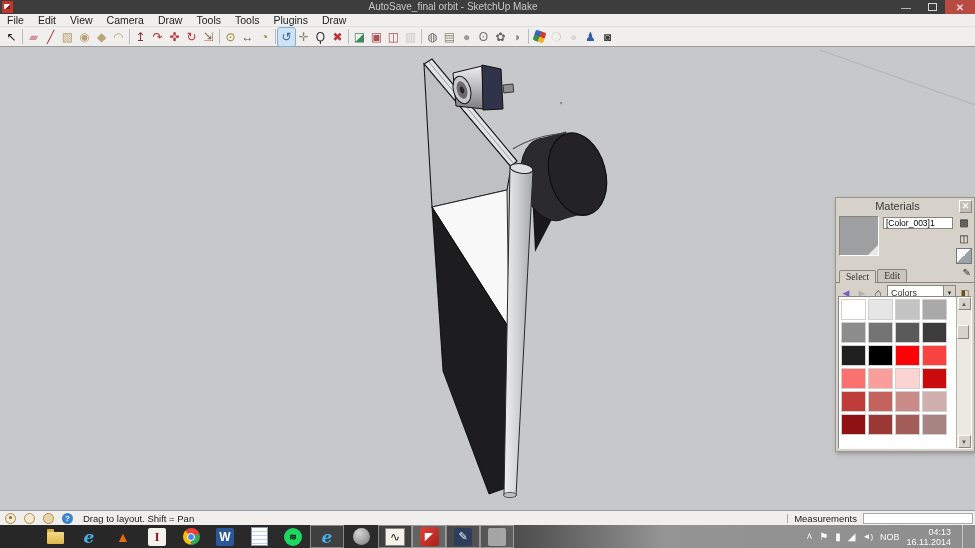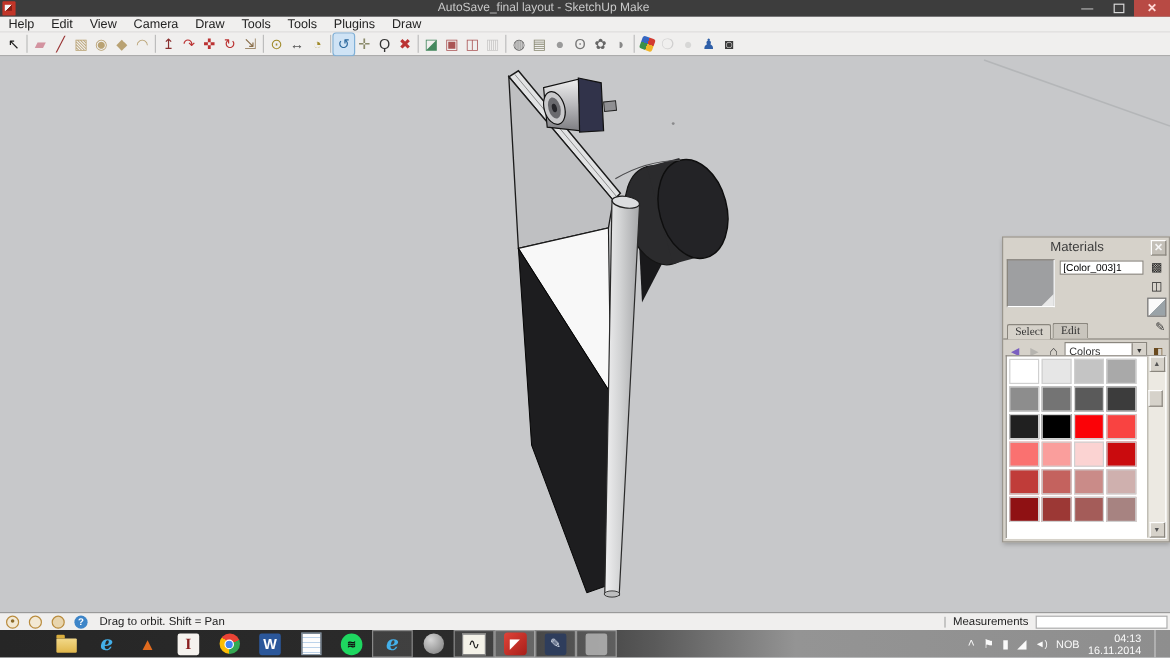--- a/index.html
+++ b/index.html
@@ -141,30 +141,30 @@
   .tray .ticn{color:#fafafa;font-size:10px;}
   .tray-clock{text-align:right;line-height:10px;font-size:9px;color:#fafafa;}
   .tray-lang{color:#fafafa;}
   .show-desktop{width:4px;height:23px;border-left:1px solid rgba(255,255,255,.5);margin-left:4px;}
 </style>
 </head>
 <body>
 
 <div class="titlebar">
   <span class="app-logo"></span>
-  <span class="win-title">AutoSave_final layout - SketchUp Make</span>
+  <span class="win-title">AutoSave_final orbit - SketchUp Make</span>
   <span class="win-btn">—</span>
   <span class="win-btn">
       <span class="restore-glyph"></span>
     </span>
   <span class="win-btn close">✕</span>
 </div>
 
 <div class="menubar">
-    <span class="menu-item">Help</span>
+    <span class="menu-item">File</span>
     <span class="menu-item">Edit</span>
     <span class="menu-item">View</span>
     <span class="menu-item">Camera</span>
     <span class="menu-item">Draw</span>
     <span class="menu-item">Tools</span>
     <span class="menu-item">Tools</span>
     <span class="menu-item">Plugins</span>
     <span class="menu-item">Draw</span>
   </div>
 
@@ -333,21 +333,21 @@
       <span class="scr-btn">▼</span>
     </div>
   </div>
 </div>
 
 <div class="statusbar">
   <span class="st-circ inner-dot"></span>
   <span class="st-circ" style="margin-left:8px"></span>
   <span class="st-circ" style="margin-left:8px;background:#e8d5ae"></span>
   <span class="st-help">?</span>
-  <span class="st-hint">Drag to orbit.  Shift = Pan</span>
+  <span class="st-hint">Drag to layout.  Shift = Pan</span>
   <div class="st-right">
     <span class="st-grip"></span>
     <span class="st-meas-label">Measurements</span>
     <input class="st-meas-input" type="text" value="" style="">
   </div>
 </div>
 
 <div class="taskbar">
   <div class="tb-items">
       <div class="tb-item k-start">

